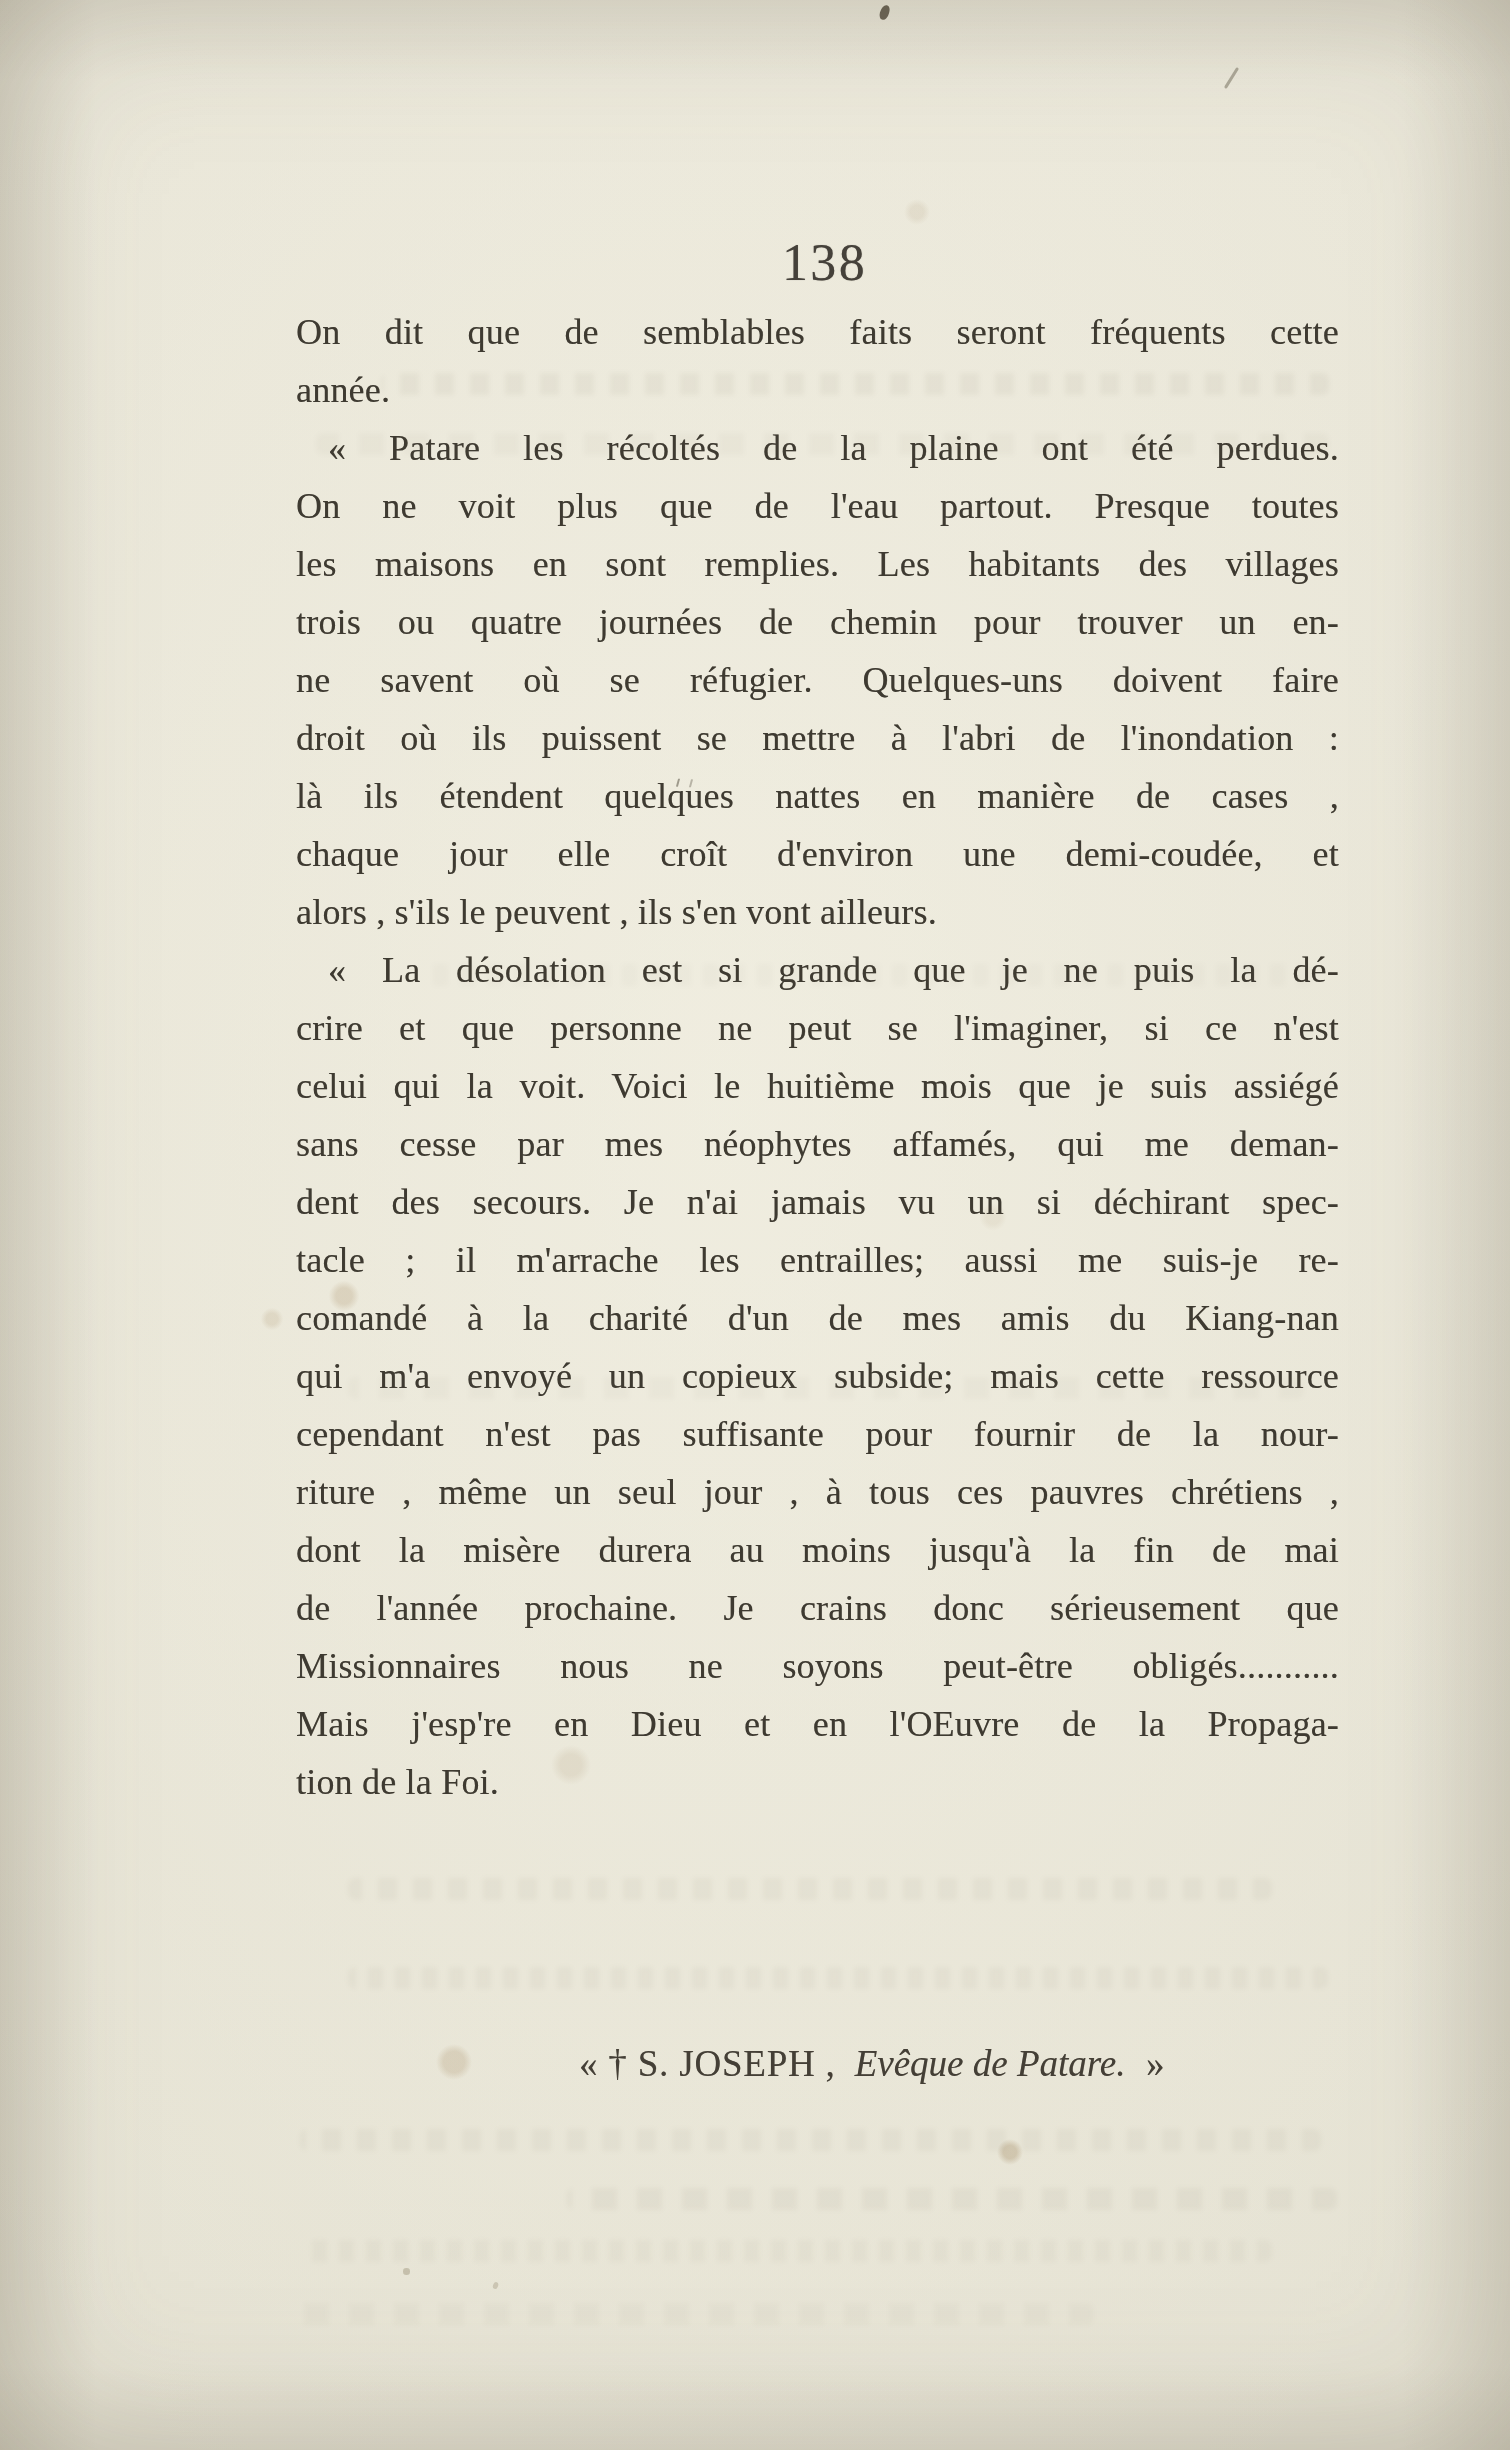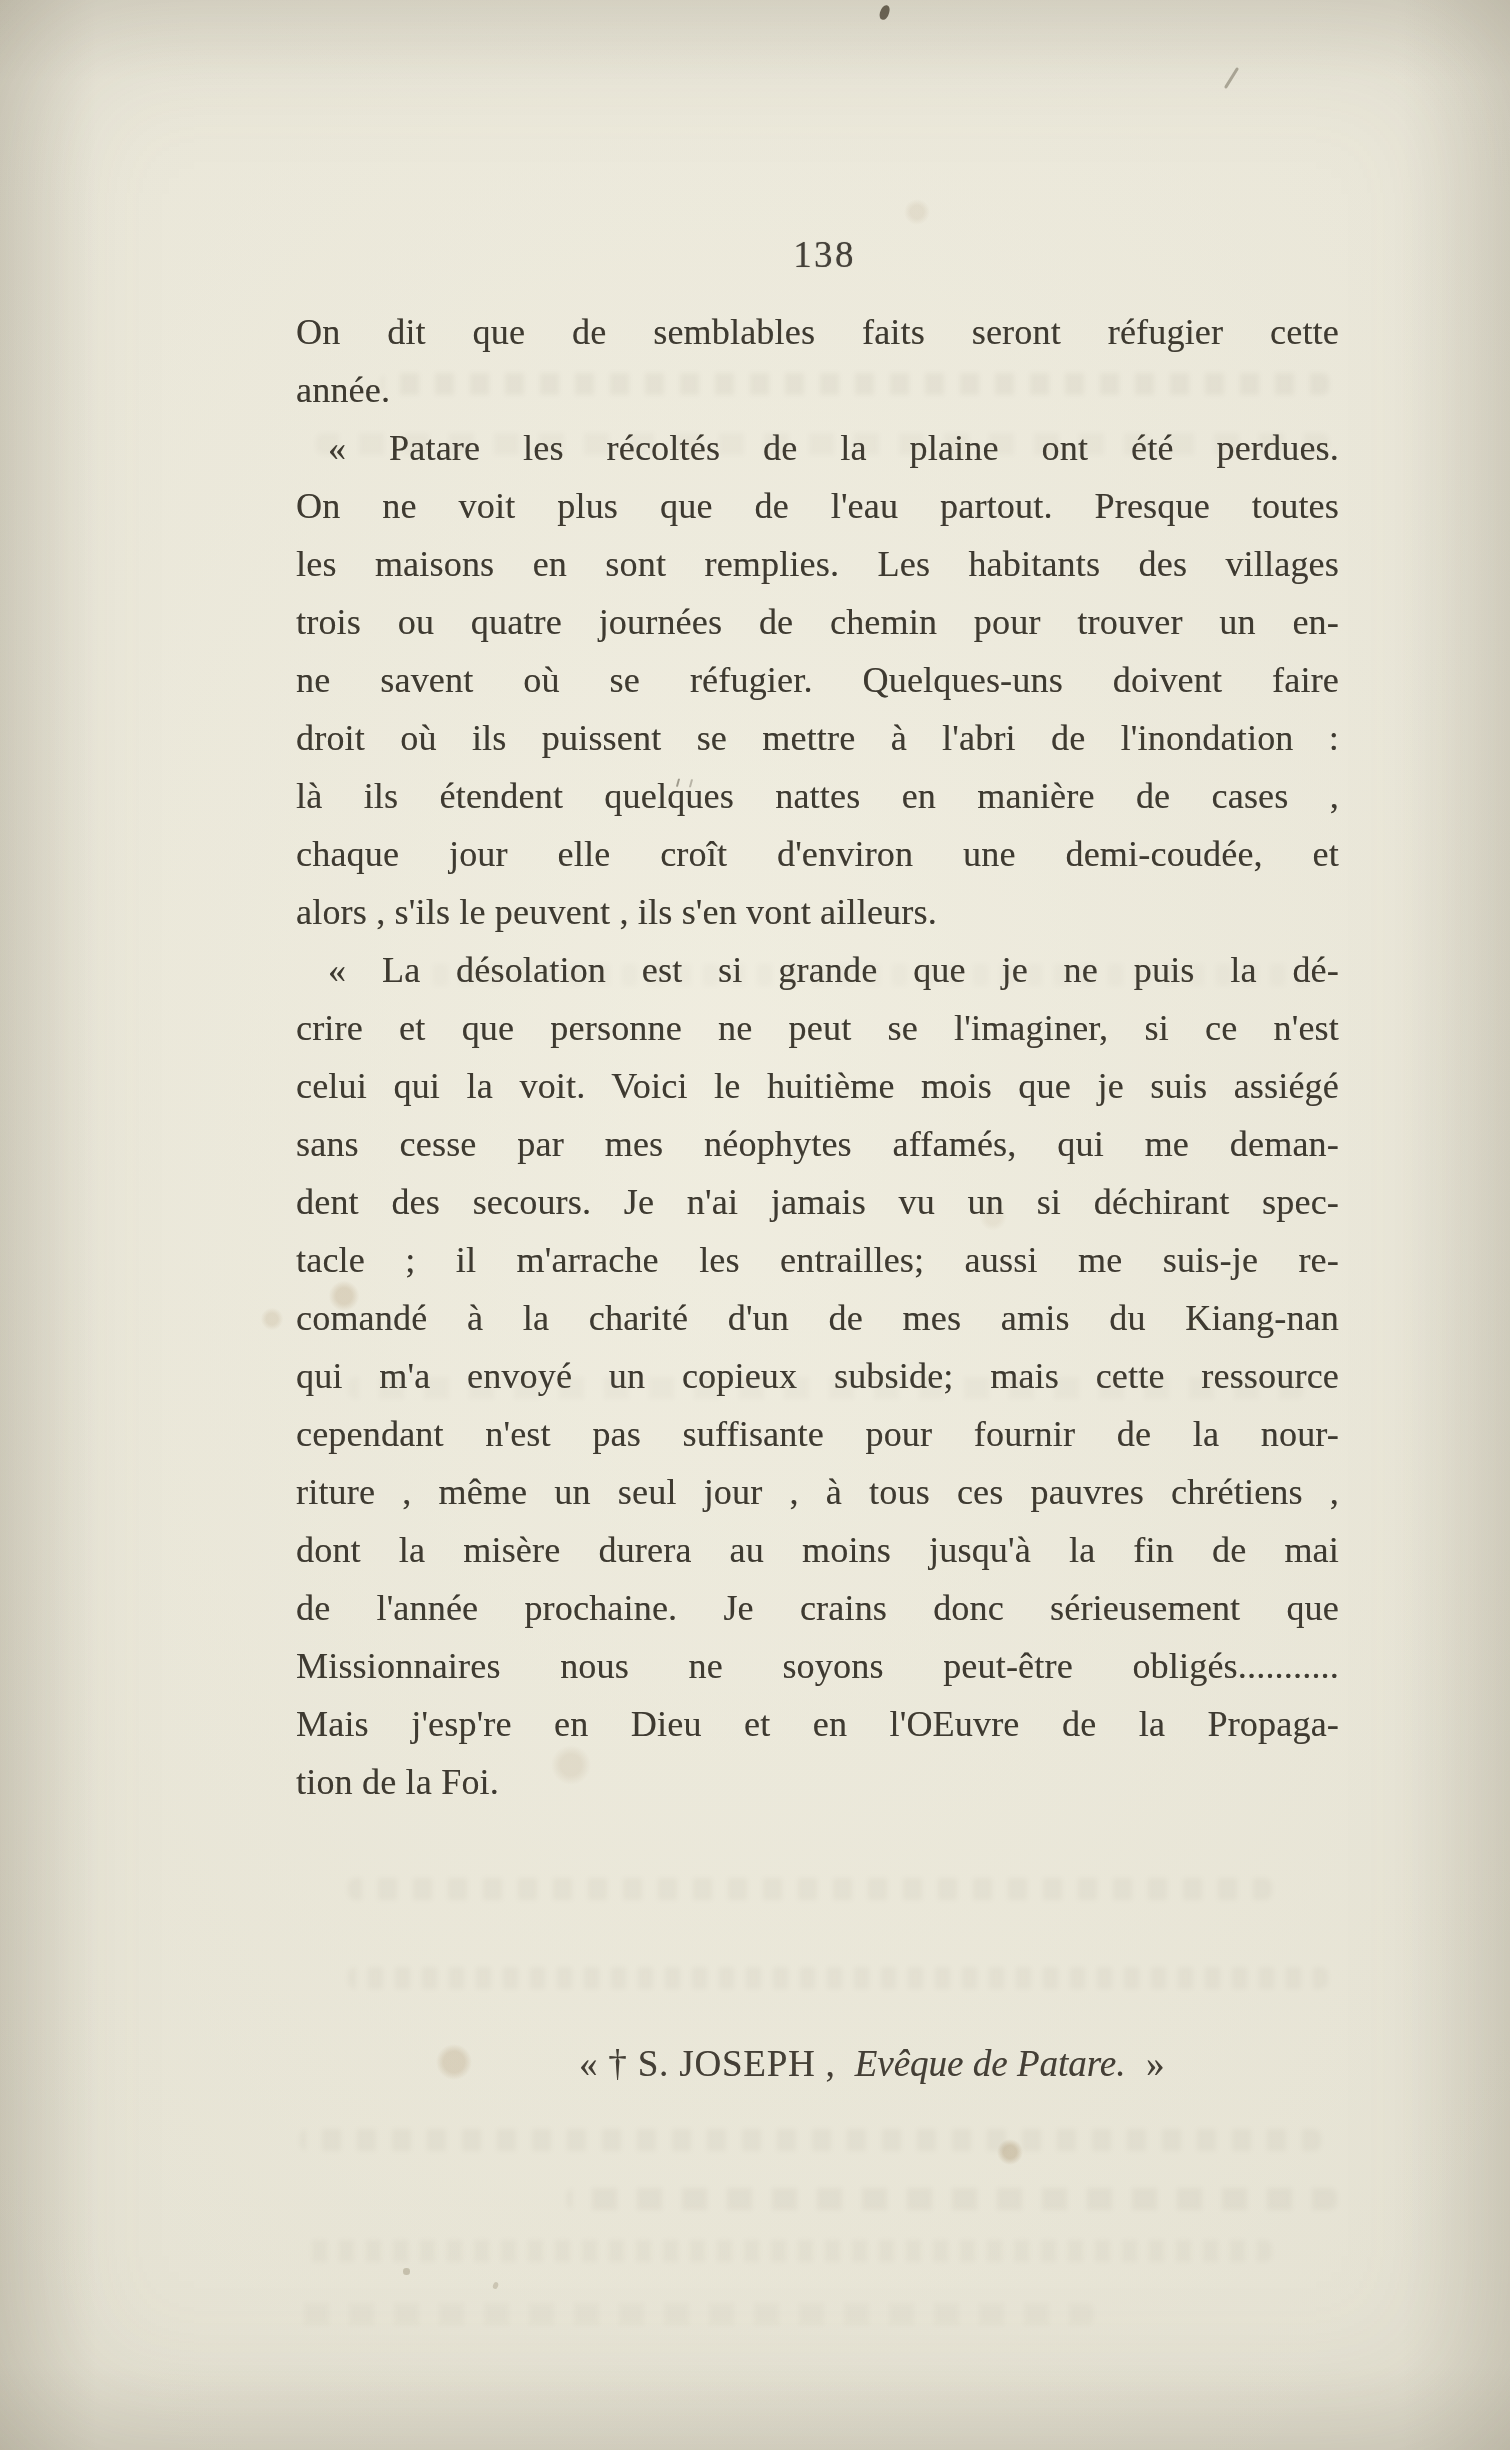--- a/index.html
+++ b/index.html
@@ -18,21 +18,21 @@
       radial-gradient(circle at 917px 212px, rgba(135,105,60,.10) 0px 6.5px, rgba(135,105,60,0) 13px),
       radial-gradient(circle at 993px 1217px, rgba(135,105,60,.08) 0px 7.3px, rgba(135,105,60,0) 13.8px),
       radial-gradient(ellipse 1215px 1944px at 48% 45%, rgba(252,250,238,.40), rgba(252,250,238,0) 85%),
       linear-gradient(90deg, rgba(118,110,88,.16) 0px, rgba(118,110,88,0) 97px, rgba(118,110,88,0) 1402px, rgba(118,110,88,.13) 1510px),
       linear-gradient(180deg, rgba(118,110,88,.10) 0px, rgba(118,110,88,0) 81px, rgba(118,110,88,0) 2366px, rgba(118,110,88,.10) 2450px),
       linear-gradient(#e9e6d8,#e5e2d3);
     box-shadow: inset 0 0 162px rgba(110,102,80,.22);
   }
   .pageno{
     position:absolute;top:233px;left:768px;width:113px;
-    text-align:center;font-size:37px;letter-spacing:2.4px;
+    text-align:center;font-size:52px;letter-spacing:2.4px;
     color:#45413a;text-shadow:0 0 0.8px rgba(62,58,49,.55);
   }
   .textblock{
     position:absolute;left:296px;top:303px;width:1043px;
     text-shadow:0.2px 0.3px 0.6px rgba(60,55,45,.45);
   }
   .line{
     height:58px;line-height:58px;font-size:36px;
     letter-spacing:0.2px;overflow:hidden;
     text-align:justify;text-align-last:justify;
@@ -63,21 +63,21 @@
   .speck.caret{left:677px;top:779px;width:11.3px;height:8px;border-left:2.4px solid rgba(80,74,60,.5);border-right:2.4px solid rgba(80,74,60,.35);transform:rotate(3deg) skewX(-12deg);}
 </style>
 </head>
 <body>
 
 <div class="page">
 
   <div class="pageno">138</div>
 
   <div class="textblock">
-    <div class="line">On dit que de semblables faits seront réfugier cette</div>
+    <div class="line">On dit que de semblables faits seront fréquents cette</div>
     <div class="line el">année.</div>
     <div class="line ind">« Patare les récoltés de la plaine ont été perdues.</div>
     <div class="line">On ne voit plus que de l'eau partout. Presque toutes</div>
     <div class="line">les maisons en sont remplies. Les habitants des villages</div>
     <div class="line">trois ou quatre journées de chemin pour trouver un en-</div>
     <div class="line">ne savent où se réfugier. Quelques-uns doivent faire</div>
     <div class="line">droit où ils puissent se mettre à l'abri de l'inondation :</div>
     <div class="line">là ils étendent quelques nattes en manière de cases ,</div>
     <div class="line">chaque jour elle croît d'environ une demi-coudée, et</div>
     <div class="line el">alors , s'ils le peuvent , ils s'en vont ailleurs.</div>

